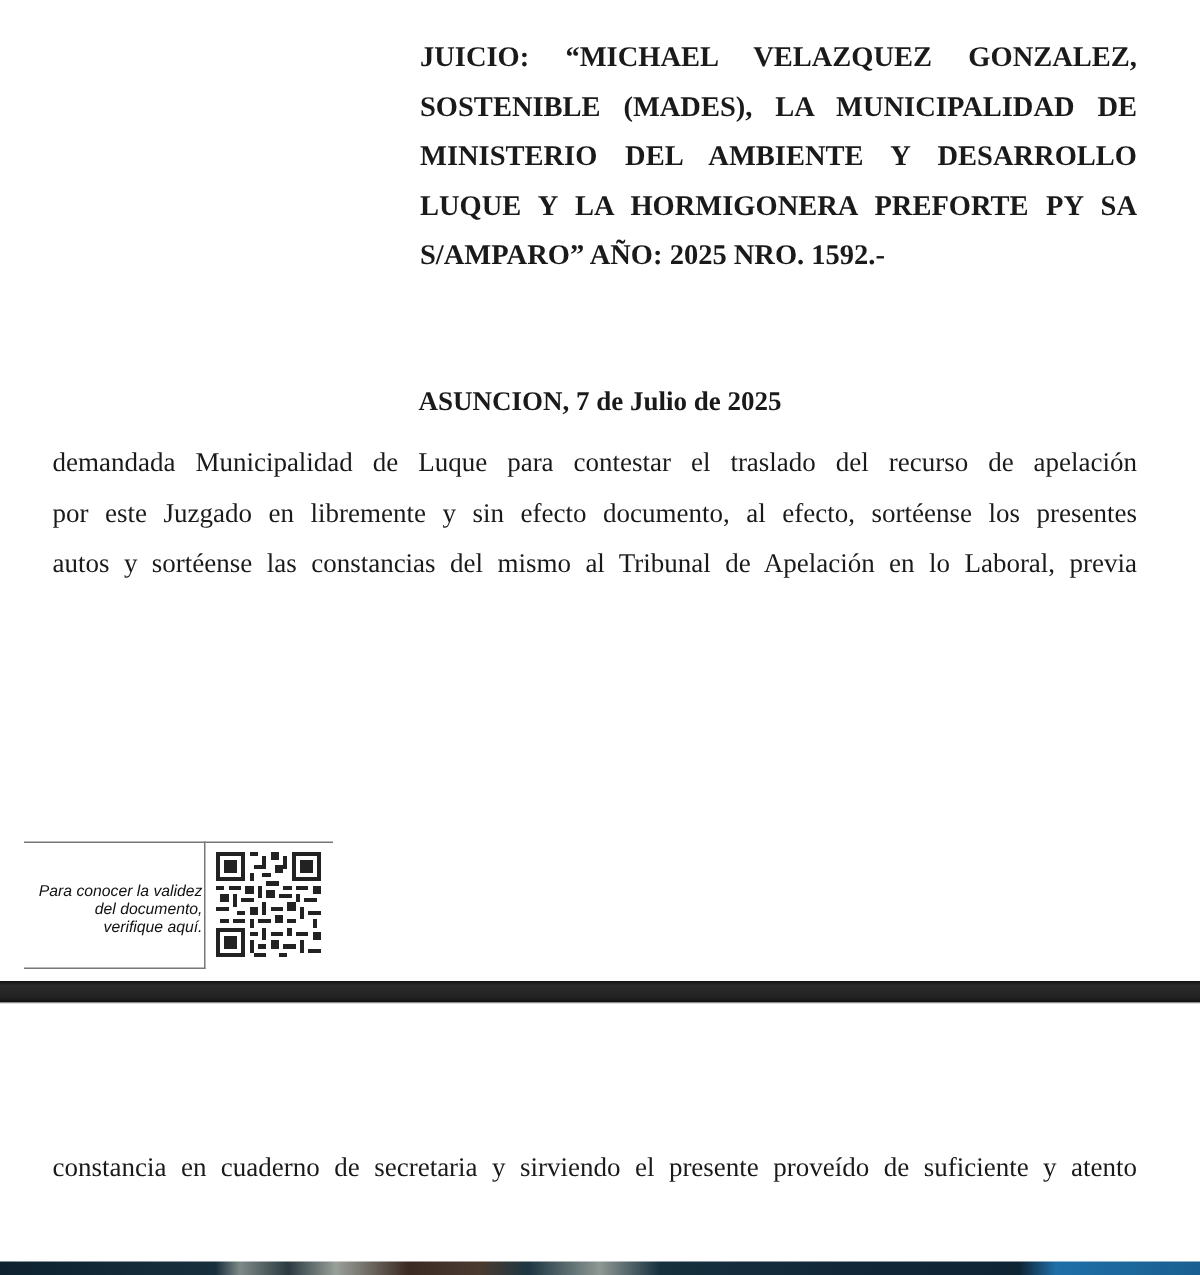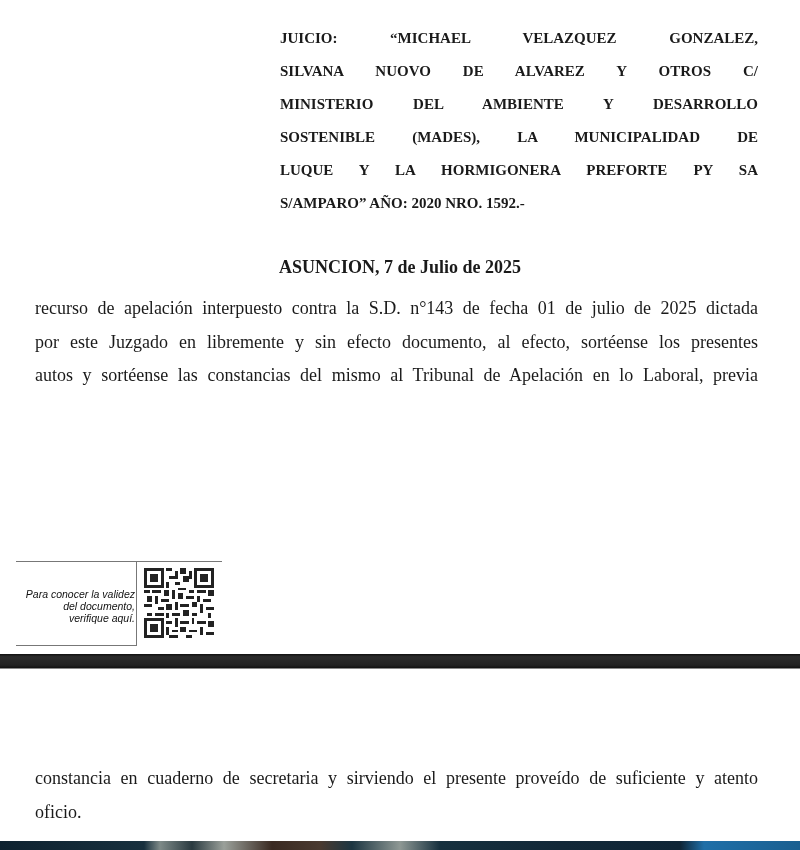--- a/index.html
+++ b/index.html
@@ -1,20 +1,20 @@
 <!DOCTYPE html>
 <html><head>
 <meta charset="utf-8">
 <style>
   html, body { margin:0; padding:0; }
   body { width:800px; height:850px; overflow:hidden; background:#ffffff; position:relative;
          font-family:"Liberation Serif", "DejaVu Serif", serif; color:#1a1a1a; }
   .page1 { position:absolute; left:0; top:0; width:800px; height:655px; background:#fff; }
   .heading-block { position:absolute; left:280px; top:22px; width:478px;
-                   font-weight:bold; font-size:15px; line-height:33px; text-align:justify; }
+                   font-weight:bold; font-size:19px; line-height:33px; text-align:justify; }
   .heading-line { display:block; text-align:justify; text-align-last:justify; white-space:nowrap; height:33px; }
   .heading-line.last { text-align-last:left; }
   .date-line { position:absolute; left:0; width:800px; top:257px; text-align:center;
                font-weight:bold; font-size:18px; }
   .body-text { position:absolute; left:35px; width:723px; font-size:18px; line-height:33.5px; }
   .bline { display:block; white-space:nowrap; text-align:justify; text-align-last:justify; height:33.5px; }
   .bline.last { text-align-last:left; }
   .bline.indent { padding-left:48px; }
   .p1 { top:292px; }
   .p2 { top:762px; }
@@ -33,31 +33,30 @@
   .page2 { position:absolute; left:0; top:669px; width:800px; height:172px; background:#fff; }
   .bottom-strip { position:absolute; left:0; top:841px; width:800px; height:9px;
     background:linear-gradient(90deg,#0e2230 0%,#18303e 18%,#7e8a88 20%,#2a3a40 24%,#9aa09a 28%,#3a2a22 34%,#4a3a30 40%,#1d3642 44%,#8e9894 50%,#16303e 55%,#122838 70%,#0f2536 85%,#1f6fa8 88%,#1a5f90 100%); }
 </style>
 </head>
 <body>
 
 <div class="page1">
   <div class="heading-block">
     <span class="heading-line">JUICIO: “MICHAEL VELAZQUEZ GONZALEZ,</span>
-    <span class="heading-line">SILVANA NUOVO DE ALVAREZ Y OTROS C/</span>
+    <span class="heading-line">SOSTENIBLE (MADES), LA MUNICIPALIDAD DE</span>
     <span class="heading-line">MINISTERIO DEL AMBIENTE Y DESARROLLO</span>
-    <span class="heading-line">SOSTENIBLE (MADES), LA MUNICIPALIDAD DE</span>
     <span class="heading-line">LUQUE Y LA HORMIGONERA PREFORTE PY SA</span>
-    <span class="heading-line last">S/AMPARO” AÑO: 2020 NRO. 1592.-</span>
+    <span class="heading-line last">S/AMPARO” AÑO: 2025 NRO. 1592.-</span>
   </div>
 
   <div class="date-line">ASUNCION, 7 de Julio de 2025</div>
 
   <div class="body-text p1">
-    <span class="bline">recurso de apelación interpuesto contra la S.D. n°143 de fecha 01 de julio de 2025 dictada</span>
+    <span class="bline">demandada Municipalidad de Luque para contestar el traslado del recurso de apelación</span>
     <span class="bline">por este Juzgado en libremente y sin efecto documento, al efecto, sortéense los presentes</span>
     <span class="bline">autos y sortéense las constancias del mismo al Tribunal de Apelación en lo Laboral, previa</span>
   </div>
 
   <div class="verify-box">
     <div class="vb-top"></div>
     <div class="vb-right"></div>
     <div class="vb-bottom"></div>
     <div class="vb-text">
       <span>Para conocer la validez</span>
@@ -131,17 +130,16 @@
       </g>
     </svg>
   </div>
 </div>
 
 <div class="divider"></div>
 
 <div class="page2">
   <div class="body-text p2" style="top:93px;">
     <span class="bline">constancia en cuaderno de secretaria y sirviendo el presente proveído de suficiente y atento</span>
-    <span class="bline last">oficio.</span>
   </div>
 </div>
 
 <div class="bottom-strip"></div>
 
 </body></html>

